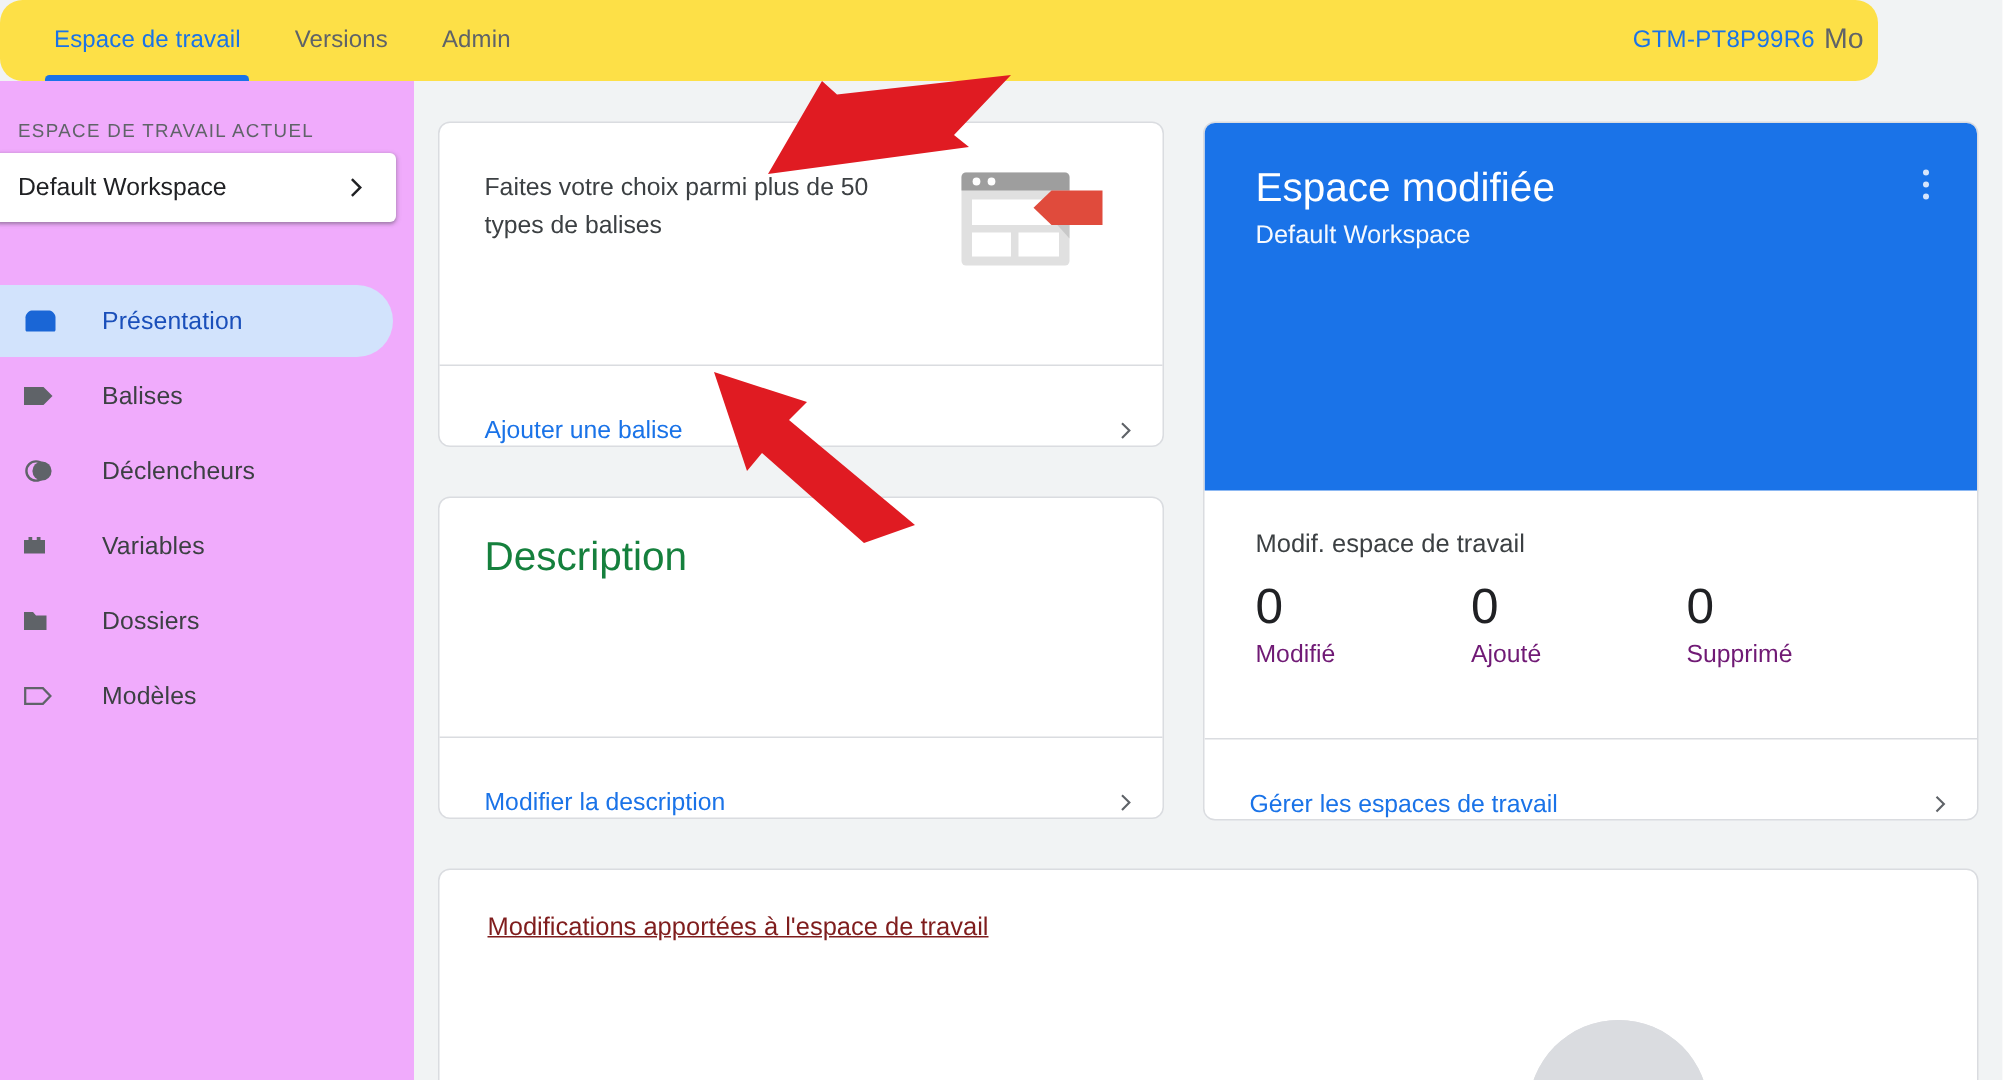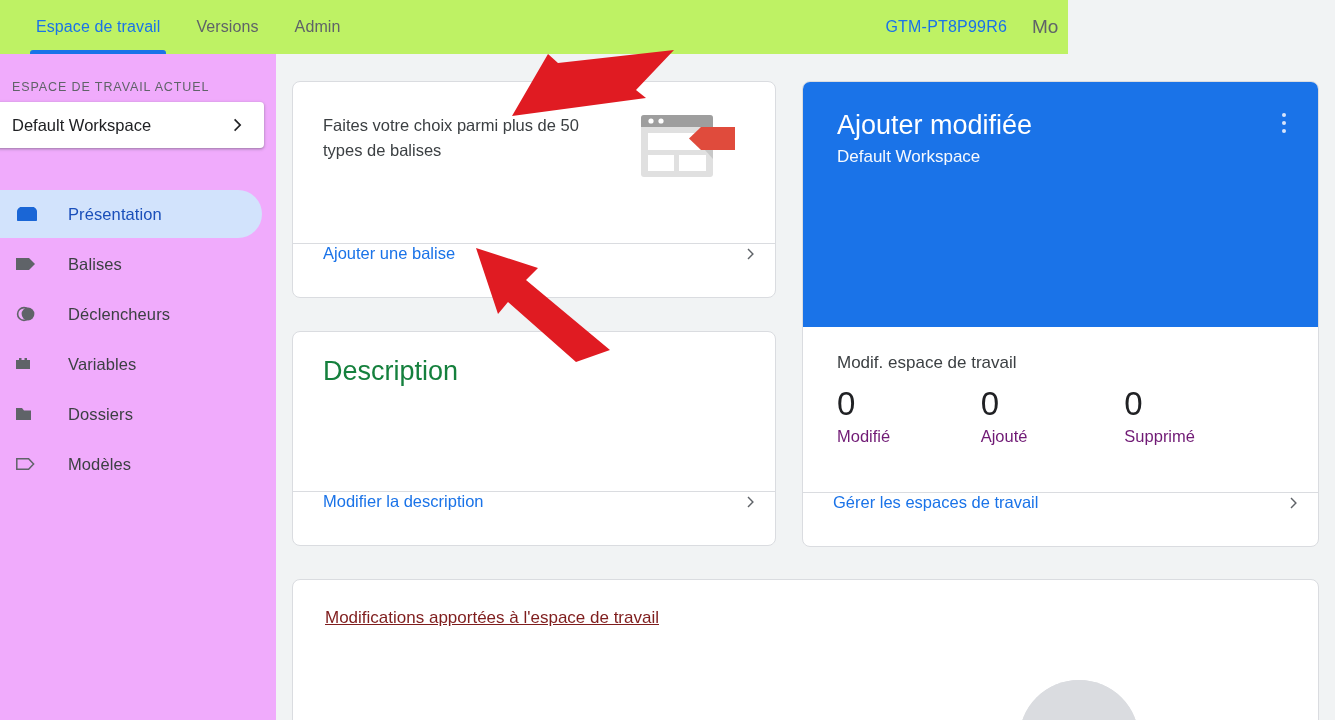--- a/index.html
+++ b/index.html
@@ -8,38 +8,39 @@
     width: 1335px; height: 720px;
     overflow: hidden;
     background: #ffffff;
     font-family: "Liberation Sans", sans-serif;
     -webkit-font-smoothing: antialiased;
   }
   #app { position: relative; width: 1335px; height: 720px; background: #f1f3f4; }
 
   
   .topbar {
-    position: absolute; left: 0; top: 0; width: 1068px; height: 54px;
-    background: #bef264; display: flex; align-items: flex-start;
+    position: absolute; left: 0; top: 0; width: 1252px; height: 54px;
+    background: #fde047; display: flex; align-items: flex-start;
     z-index: 5;
+    border-radius: 15px;
   }
   .tabs { display: flex; align-items: center; height: 54px; padding-left: 18px; }
   .tab {
     position: relative; height: 54px; display: flex; align-items: center;
     padding: 0 18px; font-size: 16px; color: #5f6368; letter-spacing: .1px;
     cursor: pointer;
   }
   .tab.active { color: #1a73e8; font-weight: 500; }
   .tab.active::after {
     content: ""; position: absolute; left: 12px; right: 12px; bottom: 0;
     height: 4px; background: #1a73e8; border-radius: 3px 3px 0 0;
   }
   .topright {
     margin-left: auto; height: 54px; display: flex; align-items: center;
-    padding-right: 0; gap: 25px;
+    padding-right: 0; gap: 6px;
   }
   .container-id { font-size: 16px; color: #1a73e8; cursor: pointer; letter-spacing: .2px; }
   .topright-more {
     font-size: 19px; color: #5f6368; cursor: pointer;
     width: 36px; overflow: hidden; white-space: nowrap;
   }
 
   
   .sidebar {
     position: absolute; left: 0; top: 54px; width: 276px; height: 666px;
@@ -75,21 +76,21 @@
   
   .content { position: absolute; left: 276px; top: 54px; width: 1059px; height: 666px; }
 
   .card {
     position: absolute; background: #ffffff; border-radius: 8px;
     border: 1px solid #dadce0;
   }
   .card-body { padding: 22px 30px 0 30px; }
   .card-footer {
     position: absolute; left: 0; right: 0; bottom: 0; height: 54px;
-    border-top: 1px solid #dadce0; display: flex; align-items: flex-start;
+    border-top: 1px solid #dadce0; display: flex; align-items: flex-end;
     padding: 0 14px 0 30px; cursor: pointer;
   }
   .card-link { font-size: 16.5px; color: #1a73e8; font-weight: 500; }
   .footer-chevron { margin-left: auto; color: #5f6368; display: flex; }
 
   
   #card-newtag { left: 16px; top: 27px; width: 484px; height: 217px; }
   .newtag-title {
     font-size: 27px; color: #1a73e8; font-weight: 400; letter-spacing: 0;
     line-height: 34px;
@@ -275,21 +276,21 @@
         <span class="footer-chevron">
           <svg width="20" height="20" viewBox="0 0 24 24">
               <path fill="currentColor" d="M9 5.5 15.5 12 9 18.5 7.8 17.3 13.1 12 7.8 6.7z"></path>
             </svg>
         </span>
       </div>
     </div>
 
     <div class="card" id="card-version">
       <div class="version-blue">
-        <div class="version-title">Ajouter modifiée</div>
+        <div class="version-title">Espace modifiée</div>
         <div class="version-sub">Default Workspace</div>
         <div class="kebab">
           <span></span>
             <span></span>
             <span></span>
         </div>
       </div>
       <div class="stats">
         <div class="stats-label">Modif. espace de travail</div>
         <div class="stats-row">

